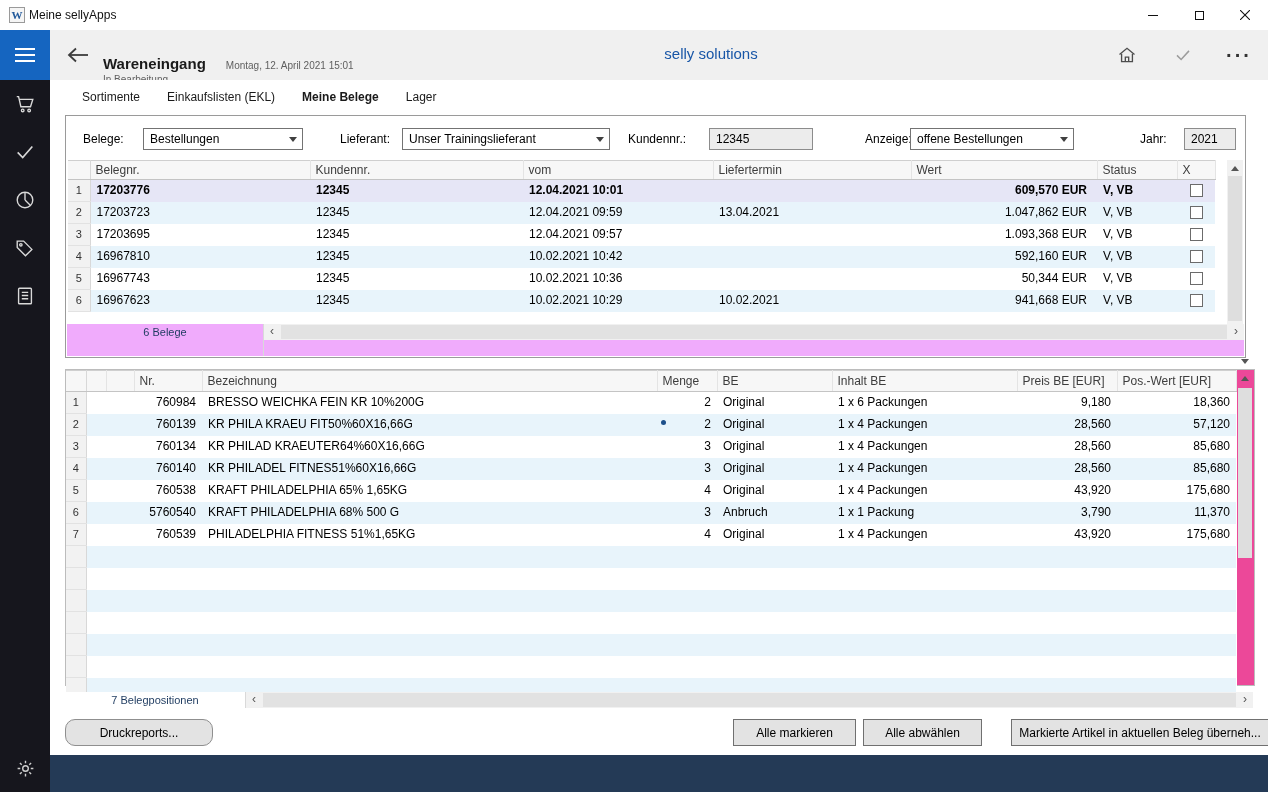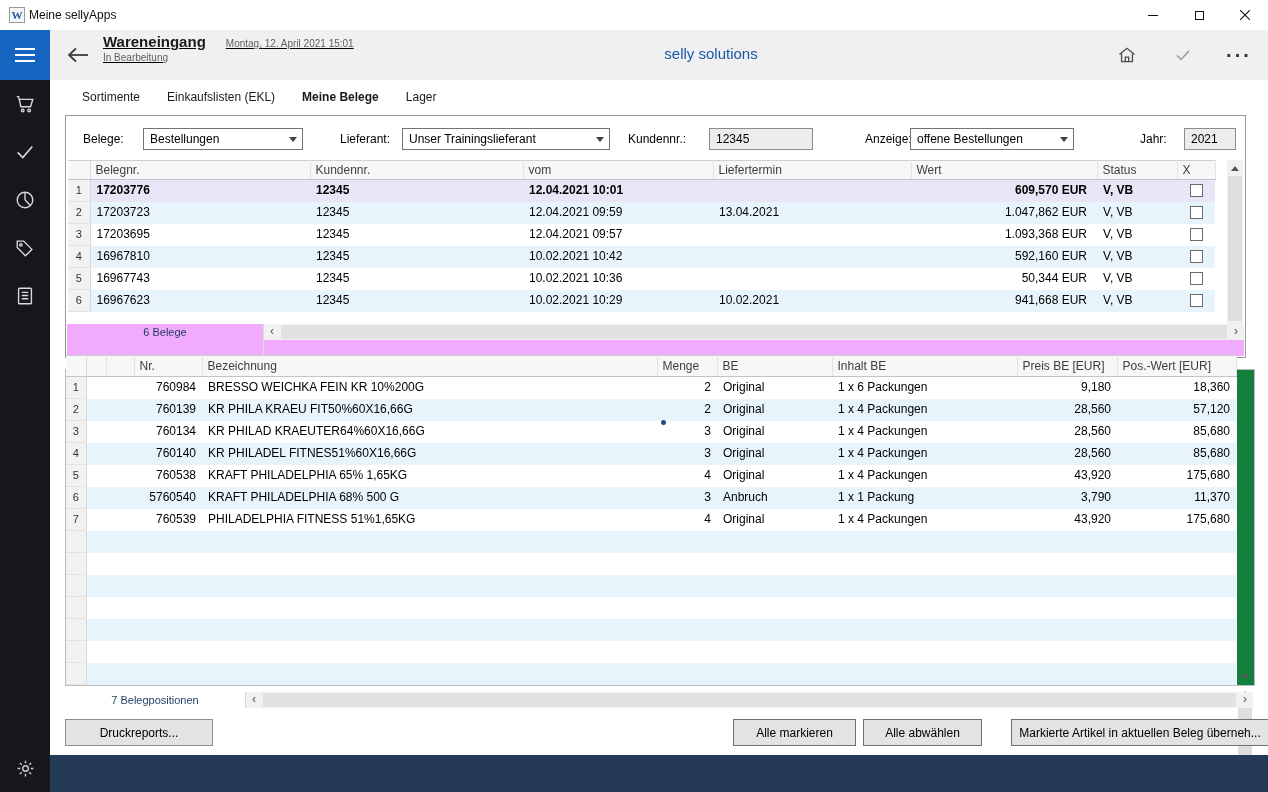--- a/index.html
+++ b/index.html
@@ -19,21 +19,21 @@
   .sidebar{position:absolute;left:0;top:30px;width:50px;bottom:0;background:#16161d;}
   .hamburger{width:50px;height:50px;background:#1565c0;display:flex;flex-direction:column;align-items:center;justify-content:center;gap:4px;}
   .hb{width:20px;height:2px;background:#fff;}
   .side-nav{position:absolute;top:50px;left:0;width:50px;}
   .side-btn{width:50px;height:48px;display:flex;align-items:center;justify-content:center;}
   .side-settings{position:absolute;bottom:6px;left:0;width:50px;height:36px;display:flex;align-items:center;justify-content:center;}
 
   
   .topbar{position:absolute;left:50px;top:30px;right:0;height:50px;background:#f0f0f0;}
   .back-btn{position:absolute;left:13px;top:12px;width:30px;height:26px;display:flex;align-items:center;justify-content:center;}
-  .header-text{position:absolute;left:53px;top:3px;text-decoration:underline;}
+  .header-text{position:absolute;left:53px;top:25px;}
   .ht1{display:flex;align-items:baseline;}
   .ht-title{font-size:15px;font-weight:bold;color:#1a1a1a;}
   .ht-date{font-size:10px;color:#5f5f5f;margin-left:20px;}
   .ht2{font-size:10px;color:#5f5f5f;margin-top:2px;}
   .brand{position:absolute;left:661px;top:15px;transform:translateX(-50%);font-size:15px;color:#1856a7;}
   .topbar-icons{position:absolute;right:14px;top:0;height:50px;display:flex;align-items:center;gap:26px;}
   .tico{width:30px;height:30px;display:flex;align-items:center;justify-content:center;}
   .more-dots{font-size:20px;font-weight:bold;color:#333;letter-spacing:2px;line-height:10px;}
 
   
@@ -79,29 +79,29 @@
   .tri-up{position:absolute;top:6px;left:4px;width:0;height:0;border-left:4px solid transparent;border-right:4px solid transparent;border-bottom:5px solid #555;}
   .tri-down{position:absolute;bottom:6px;left:4px;width:0;height:0;border-left:4px solid transparent;border-right:4px solid transparent;border-top:5px solid #555;}
   .panel-footer{position:absolute;left:1px;right:1px;bottom:1px;height:32px;display:flex;background:#f0abfc;}
   .footer-tab{text-align:center;font-size:11px;line-height:16px;color:#1d3a5f;border-right:1px solid #d9d9d9;white-space:nowrap;}
   .hscroll{flex:1;position:relative;background:#f1f1f1;height:16px;}
   .hs-left,.hs-right{position:absolute;top:0;width:16px;height:16px;text-align:center;line-height:15px;font-size:12px;color:#555;}
   .hs-left{left:0;} .hs-right{right:0;}
   .hs-thumb{position:absolute;left:17px;right:17px;top:1px;bottom:1px;background:#e2e2e2;}
 
   
-  .pos-wrap{position:absolute;left:15px;top:289px;width:1188px;height:315px;border:1px solid #bcbcbc;box-sizing:content-box;display:flex;align-items:flex-end;background:#15803d;}
+  .pos-wrap{position:absolute;left:15px;top:289px;width:1188px;height:315px;border:1px solid #bcbcbc;box-sizing:content-box;display:flex;align-items:flex-start;background:#ec4899;}
   .pos-grid{width:1170px;flex:0 0 1170px;}
   .pos-footer{position:absolute;left:15px;top:612px;width:1188px;height:16px;display:flex;background:#fff;}
   .focus-dot{position:absolute;left:611px;top:340px;width:5px;height:5px;border-radius:50%;background:#1c4f8a;}
 
   
   .btn{position:absolute;top:639px;height:27px;background:#e3e3e3;border:1px solid #707070;
        font-family:inherit;font-size:12px;color:#000;white-space:nowrap;overflow:hidden;padding:0 4px;box-sizing:border-box;}
-  .btn.light{border-color:#8f8f8f;}
+  .btn.light{border-color:#8f8f8f;border-radius:10px;}
 
   
   .bottombar{position:absolute;left:50px;bottom:0;width:1218px;height:37px;background:#243a56;}
 </style>
 </head>
 <body>
 
 <div class="window">
 
   <div class="titlebar">

